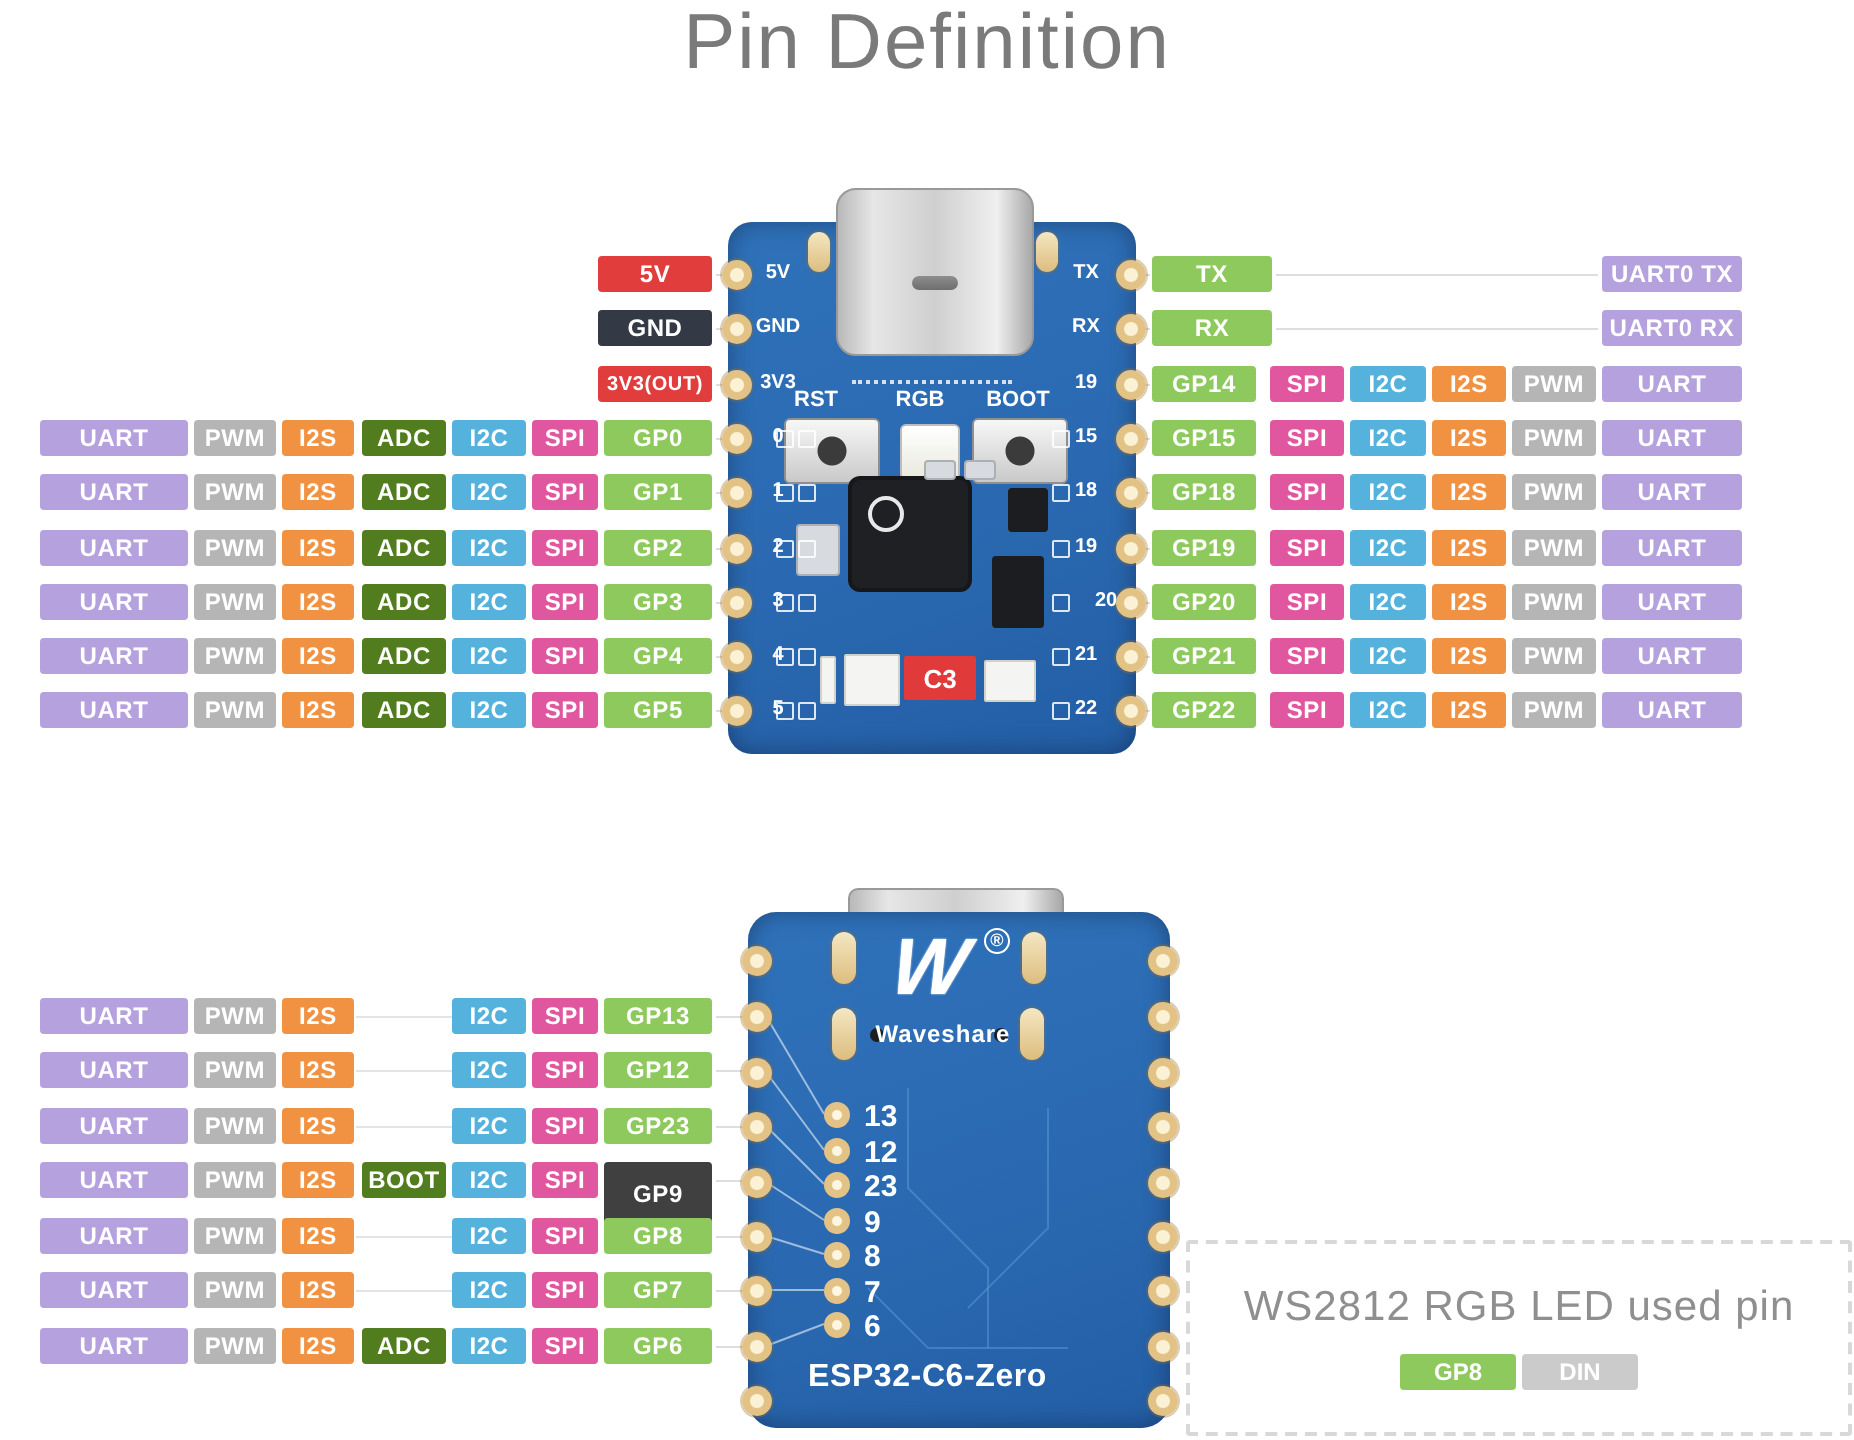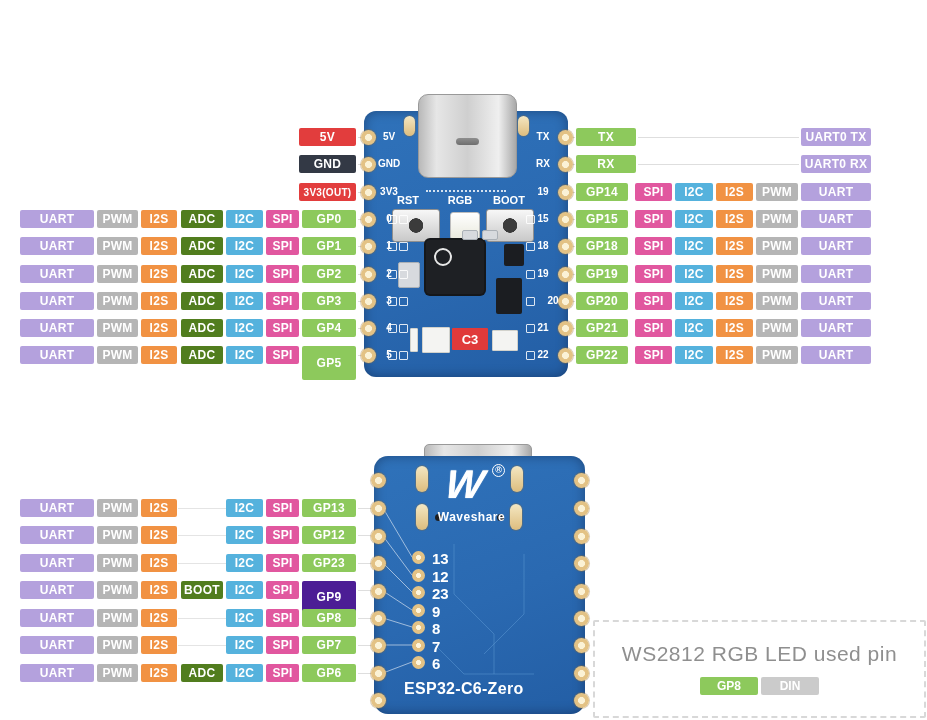--- a/index.html
+++ b/index.html
@@ -54,20 +54,21 @@
   .legend-pins{display:flex;justify-content:center;gap:3px;margin-top:11px;}
   .legend-pill{width:58px;height:18px;color:#fff;font-weight:bold;font-size:12px;text-align:center;
           line-height:18px;border-radius:2px;}
   .dotline{position:absolute;border-top:2px dotted rgba(255,255,255,.8);}
 </style>
 </head>
 <body>
 
 <div class="canvas" id="canvas">
 
+  <div class="title">Pin Definition</div>
 
   <div id="rows-layer">
       <div class="pill" style="left: 299px; top: 128px; width: 57px; height: 18px; background: rgb(226, 61, 61); font-size: 12px;">5V</div>
       <div class="cline" style="left: 358px; top: 137px; width: 9px;"></div>
       <div class="pill" style="left: 299px; top: 155px; width: 57px; height: 18px; background: rgb(51, 57, 69); font-size: 12px;">GND</div>
       <div class="cline" style="left: 358px; top: 164px; width: 9px;"></div>
       <div class="pill" style="left: 299px; top: 183px; width: 57px; height: 18px; background: rgb(226, 61, 61); font-size: 10px;">3V3(OUT)</div>
       <div class="cline" style="left: 358px; top: 192px; width: 9px;"></div>
       <div class="pill" style="left: 20px; top: 210px; width: 74px; height: 18px; background: rgb(180, 161, 221);">UART</div>
       <div class="pill" style="left: 97px; top: 210px; width: 41px; height: 18px; background: rgb(181, 181, 181);">PWM</div>
@@ -108,21 +109,21 @@
       <div class="pill" style="left: 226px; top: 319px; width: 37px; height: 18px; background: rgb(85, 178, 221);">I2C</div>
       <div class="pill" style="left: 266px; top: 319px; width: 33px; height: 18px; background: rgb(225, 87, 159);">SPI</div>
       <div class="pill" style="left: 302px; top: 319px; width: 54px; height: 18px; background: rgb(141, 201, 92);">GP4</div>
       <div class="cline" style="left: 358px; top: 328px; width: 9px;"></div>
       <div class="pill" style="left: 20px; top: 346px; width: 74px; height: 18px; background: rgb(180, 161, 221);">UART</div>
       <div class="pill" style="left: 97px; top: 346px; width: 41px; height: 18px; background: rgb(181, 181, 181);">PWM</div>
       <div class="pill" style="left: 141px; top: 346px; width: 36px; height: 18px; background: rgb(241, 146, 67);">I2S</div>
       <div class="pill" style="left: 181px; top: 346px; width: 42px; height: 18px; background: rgb(81, 125, 30);">ADC</div>
       <div class="pill" style="left: 226px; top: 346px; width: 37px; height: 18px; background: rgb(85, 178, 221);">I2C</div>
       <div class="pill" style="left: 266px; top: 346px; width: 33px; height: 18px; background: rgb(225, 87, 159);">SPI</div>
-      <div class="pill" style="left: 302px; top: 346px; width: 54px; height: 34px; background: rgb(141, 201, 92);">GP5</div>
+      <div class="pill" style="left: 302px; top: 346px; width: 54px; height: 18px; background: rgb(141, 201, 92);">GP5</div>
       <div class="cline" style="left: 358px; top: 355px; width: 9px;"></div>
       <div class="cline" style="left: 567px; top: 137px; width: 8px;"></div>
       <div class="pill" style="left: 576px; top: 128px; width: 60px; height: 18px; background: rgb(141, 201, 92);">TX</div>
       <div class="cline" style="left: 638px; top: 137px; width: 161px;"></div>
       <div class="pill" style="left: 801px; top: 128px; width: 70px; height: 18px; background: rgb(180, 161, 221);">UART0 TX</div>
       <div class="cline" style="left: 567px; top: 164px; width: 8px;"></div>
       <div class="pill" style="left: 576px; top: 155px; width: 60px; height: 18px; background: rgb(141, 201, 92);">RX</div>
       <div class="cline" style="left: 638px; top: 164px; width: 161px;"></div>
       <div class="pill" style="left: 801px; top: 155px; width: 70px; height: 18px; background: rgb(180, 161, 221);">UART0 RX</div>
       <div class="cline" style="left: 567px; top: 192px; width: 8px;"></div>
@@ -197,21 +198,21 @@
       <div class="pill" style="left: 226px; top: 554px; width: 37px; height: 18px; background: rgb(85, 178, 221);">I2C</div>
       <div class="pill" style="left: 266px; top: 554px; width: 33px; height: 18px; background: rgb(225, 87, 159);">SPI</div>
       <div class="pill" style="left: 302px; top: 554px; width: 54px; height: 18px; background: rgb(141, 201, 92);">GP23</div>
       <div class="cline" style="left: 358px; top: 563px; width: 19px;"></div>
       <div class="pill" style="left: 20px; top: 581px; width: 74px; height: 18px; background: rgb(180, 161, 221);">UART</div>
       <div class="pill" style="left: 97px; top: 581px; width: 41px; height: 18px; background: rgb(181, 181, 181);">PWM</div>
       <div class="pill" style="left: 141px; top: 581px; width: 36px; height: 18px; background: rgb(241, 146, 67);">I2S</div>
       <div class="pill" style="left: 181px; top: 581px; width: 42px; height: 18px; background: rgb(81, 125, 30);">BOOT</div>
       <div class="pill" style="left: 226px; top: 581px; width: 37px; height: 18px; background: rgb(85, 178, 221);">I2C</div>
       <div class="pill" style="left: 266px; top: 581px; width: 33px; height: 18px; background: rgb(225, 87, 159);">SPI</div>
-      <div class="pill" style="left: 302px; top: 581px; width: 54px; height: 32px; background: #4c1d95;">GP9</div>
+      <div class="pill" style="left: 302px; top: 581px; width: 54px; height: 32px; background: #404040;">GP9</div>
       <div class="cline" style="left: 358px; top: 590px; width: 19px;"></div>
       <div class="pill" style="left: 20px; top: 609px; width: 74px; height: 18px; background: rgb(180, 161, 221);">UART</div>
       <div class="pill" style="left: 97px; top: 609px; width: 41px; height: 18px; background: rgb(181, 181, 181);">PWM</div>
       <div class="pill" style="left: 141px; top: 609px; width: 36px; height: 18px; background: rgb(241, 146, 67);">I2S</div>
       <div class="gapline" style="left: 178px; top: 618px; width: 49px;"></div>
       <div class="pill" style="left: 226px; top: 609px; width: 37px; height: 18px; background: rgb(85, 178, 221);">I2C</div>
       <div class="pill" style="left: 266px; top: 609px; width: 33px; height: 18px; background: rgb(225, 87, 159);">SPI</div>
       <div class="pill" style="left: 302px; top: 609px; width: 54px; height: 18px; background: rgb(141, 201, 92);">GP8</div>
       <div class="cline" style="left: 358px; top: 618px; width: 19px;"></div>
       <div class="pill" style="left: 20px; top: 636px; width: 74px; height: 18px; background: rgb(180, 161, 221);">UART</div>

